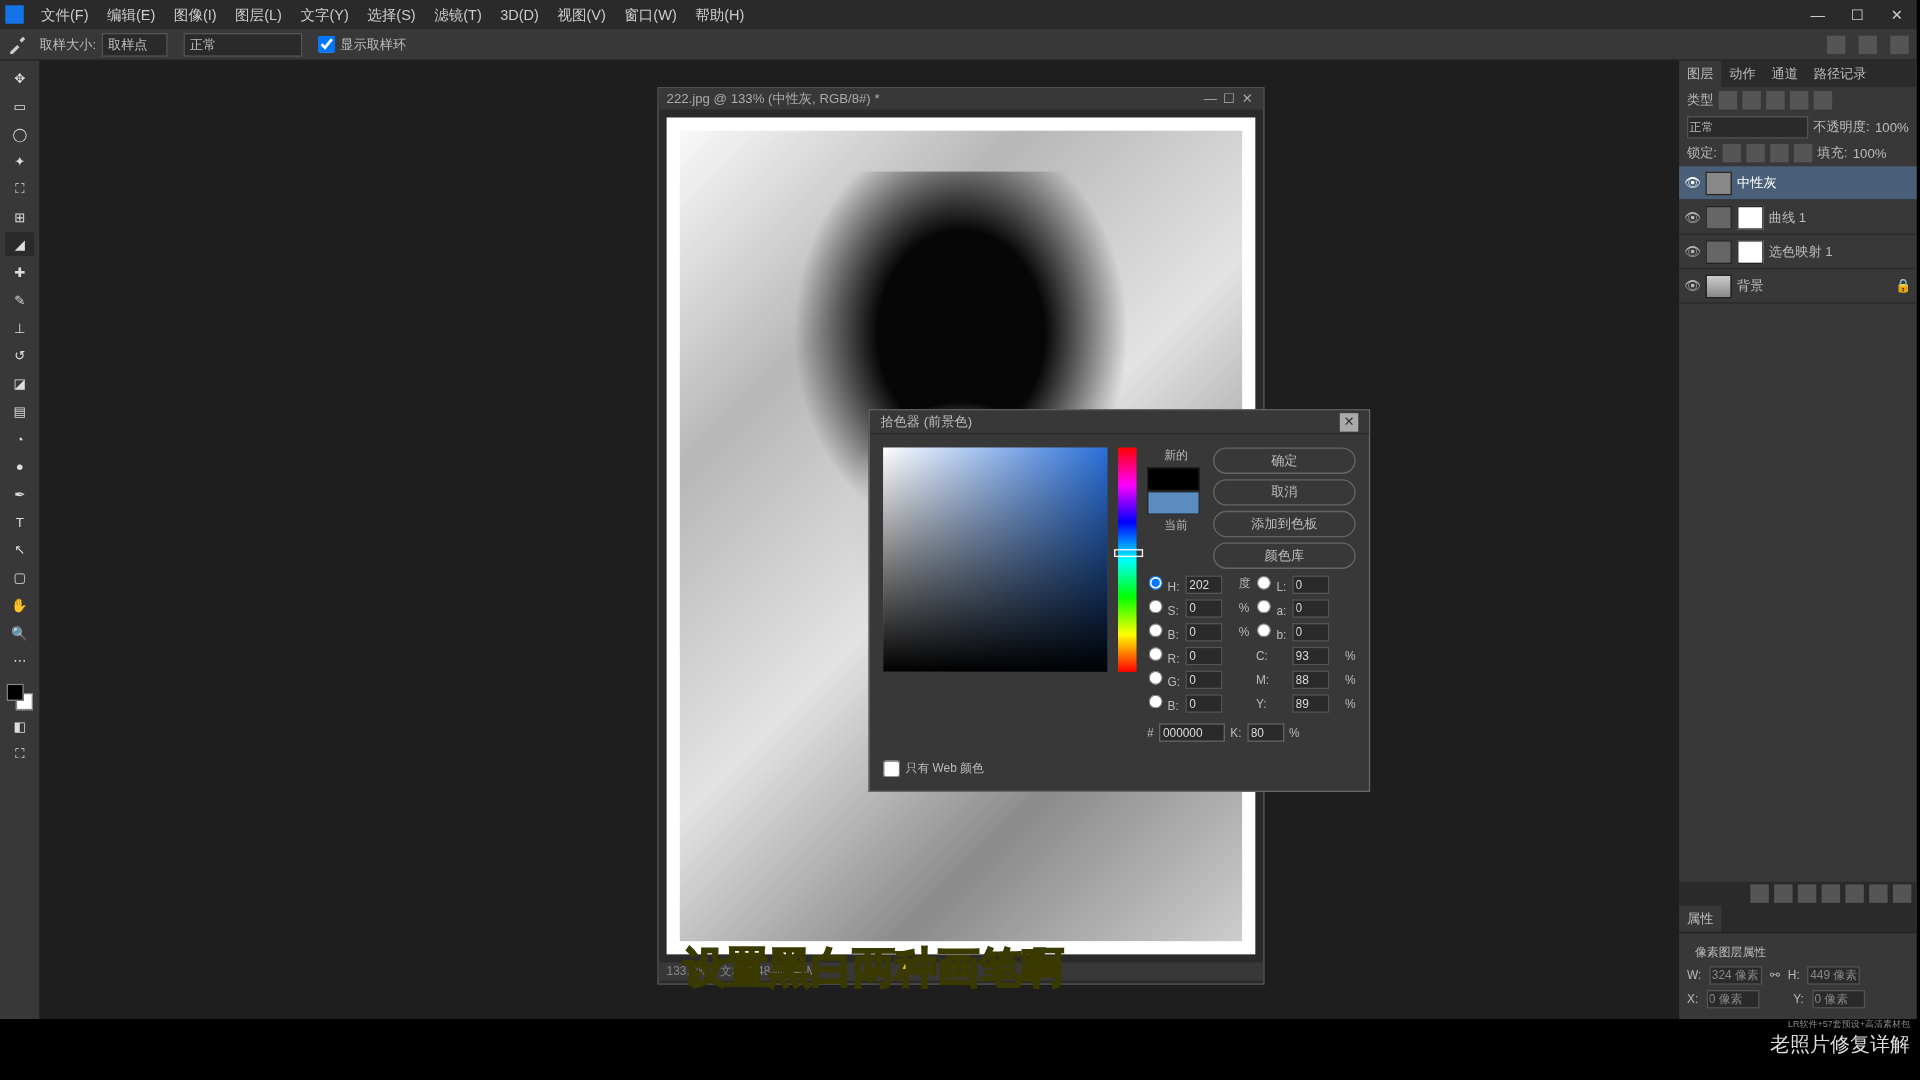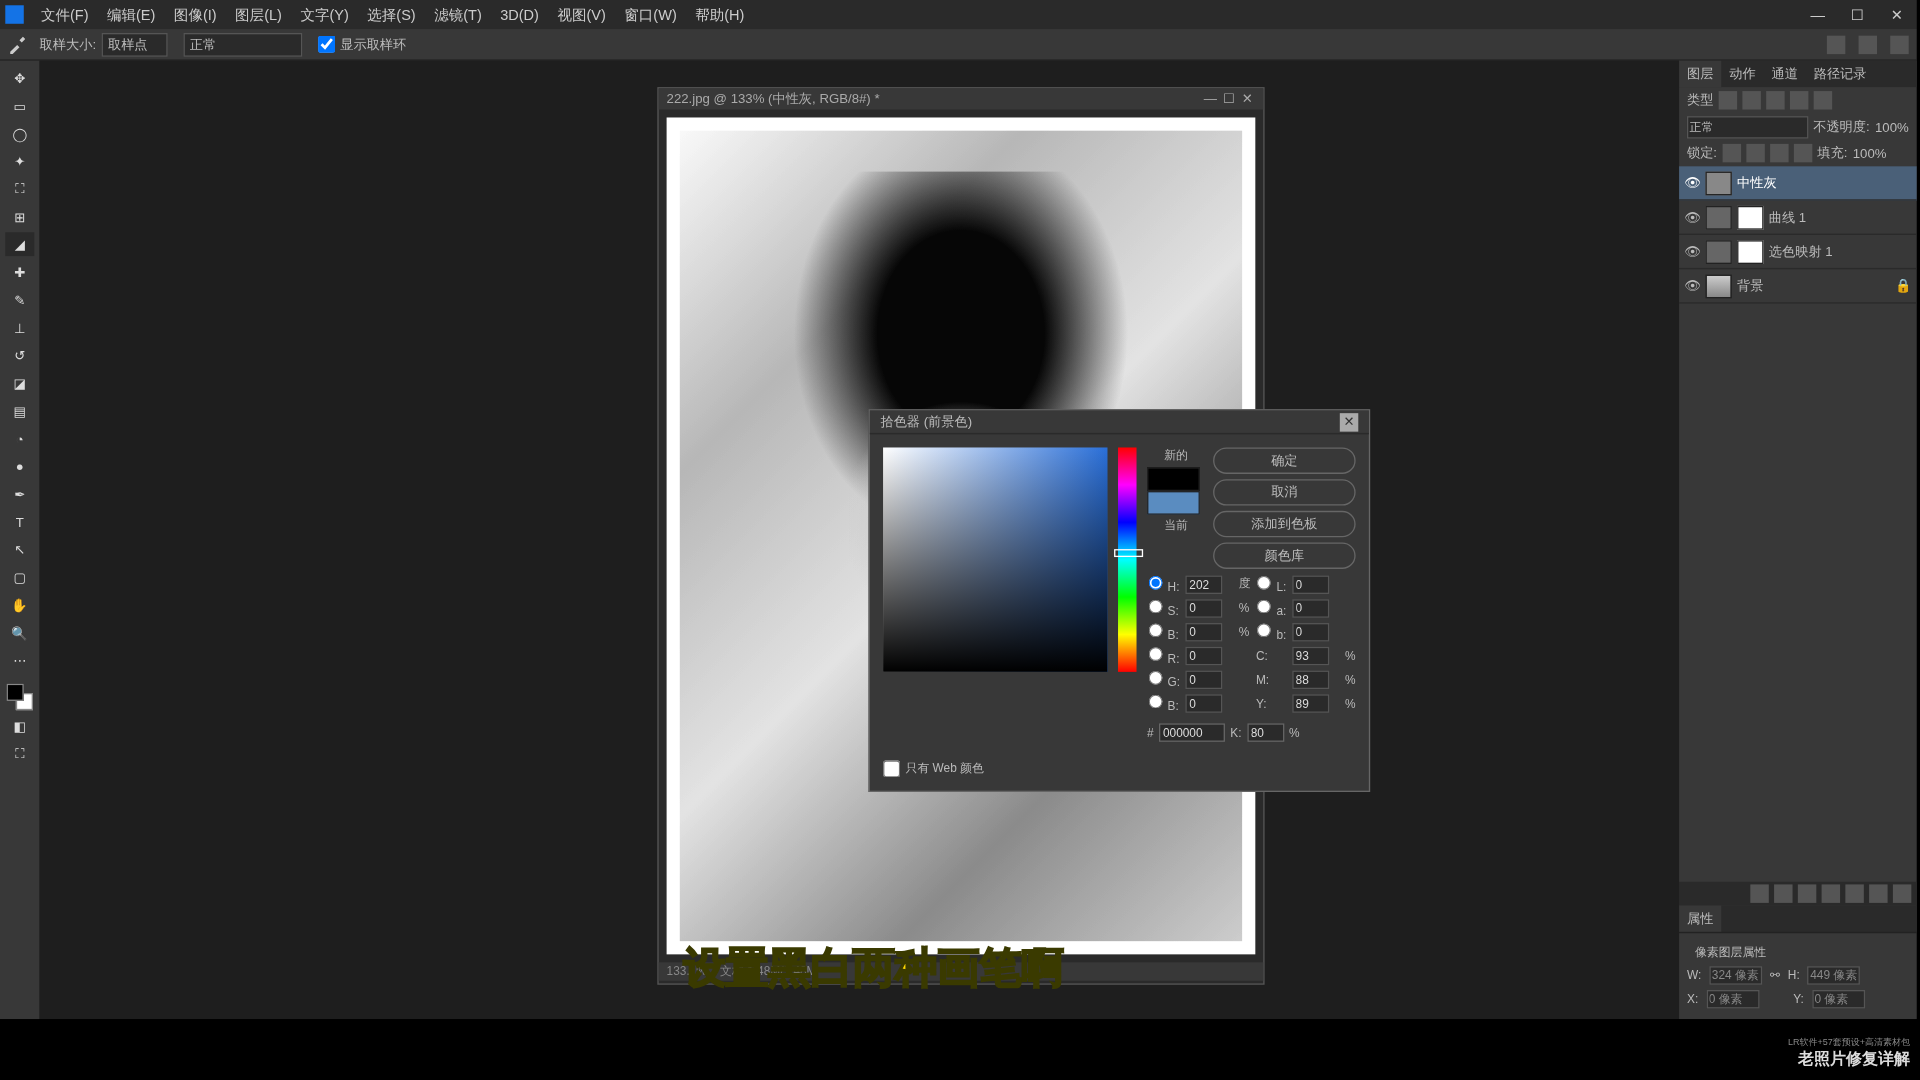--- a/index.html
+++ b/index.html
@@ -66,23 +66,23 @@
 .picker .cur-new .sw { width: 40px; height: 18px; border: 1px solid #222; }
 .picker .cur-new .sw.new { background: #000; }
 .picker .cur-new .sw.cur { background: #5a8cc0; }
 .picker .inputs { display: grid; grid-template-columns: auto 1fr auto auto 1fr auto; gap: 3px 4px; align-items: center; font-size: 9px; }
 .picker .inputs input[type=text] { background: #2a2a2a; border: 1px solid #555; color: #ddd; width: 28px; font-size: 9px; padding: 1px 2px; }
 .picker .inputs input[type=radio] { transform: scale(0.8); }
 .picker .hex-row { display: flex; gap: 4px; align-items: center; margin-top: 4px; font-size: 9px; }
 .picker .hex-row input { background: #2a2a2a; border: 1px solid #666; color: #ddd; width: 50px; font-size: 9px; padding: 1px 2px; }
 .picker .web { position: absolute; bottom: 10px; left: 10px; display: flex; gap: 4px; align-items: center; font-size: 9px; }
 .caption { position: absolute; left: 488px; top: 666px; font-size: 32px; font-weight: bold; color: #ffd800; -webkit-text-stroke: 1.5px #3a3a00; z-index: 50; }
-.watermark { position: absolute; right: 10px; bottom: 10px; color: #ddd; text-align: right; }
+.watermark { position: absolute; right: 10px; bottom: 22px; color: #ddd; text-align: right; }
 .watermark .sm { font-size: 9px; color: #888; }
-.watermark .lg { font-size: 16px; font-weight: bold; }
+.watermark .lg { font-size: 20px; font-weight: normal; }
 </style>
 </head>
 <body>
 
 <div class="app">
   <div class="menubar">
     <div class="logo"></div>
     <span class="mitem">文件(F)</span>
     <span class="mitem">编辑(E)</span>
     <span class="mitem">图像(I)</span>

